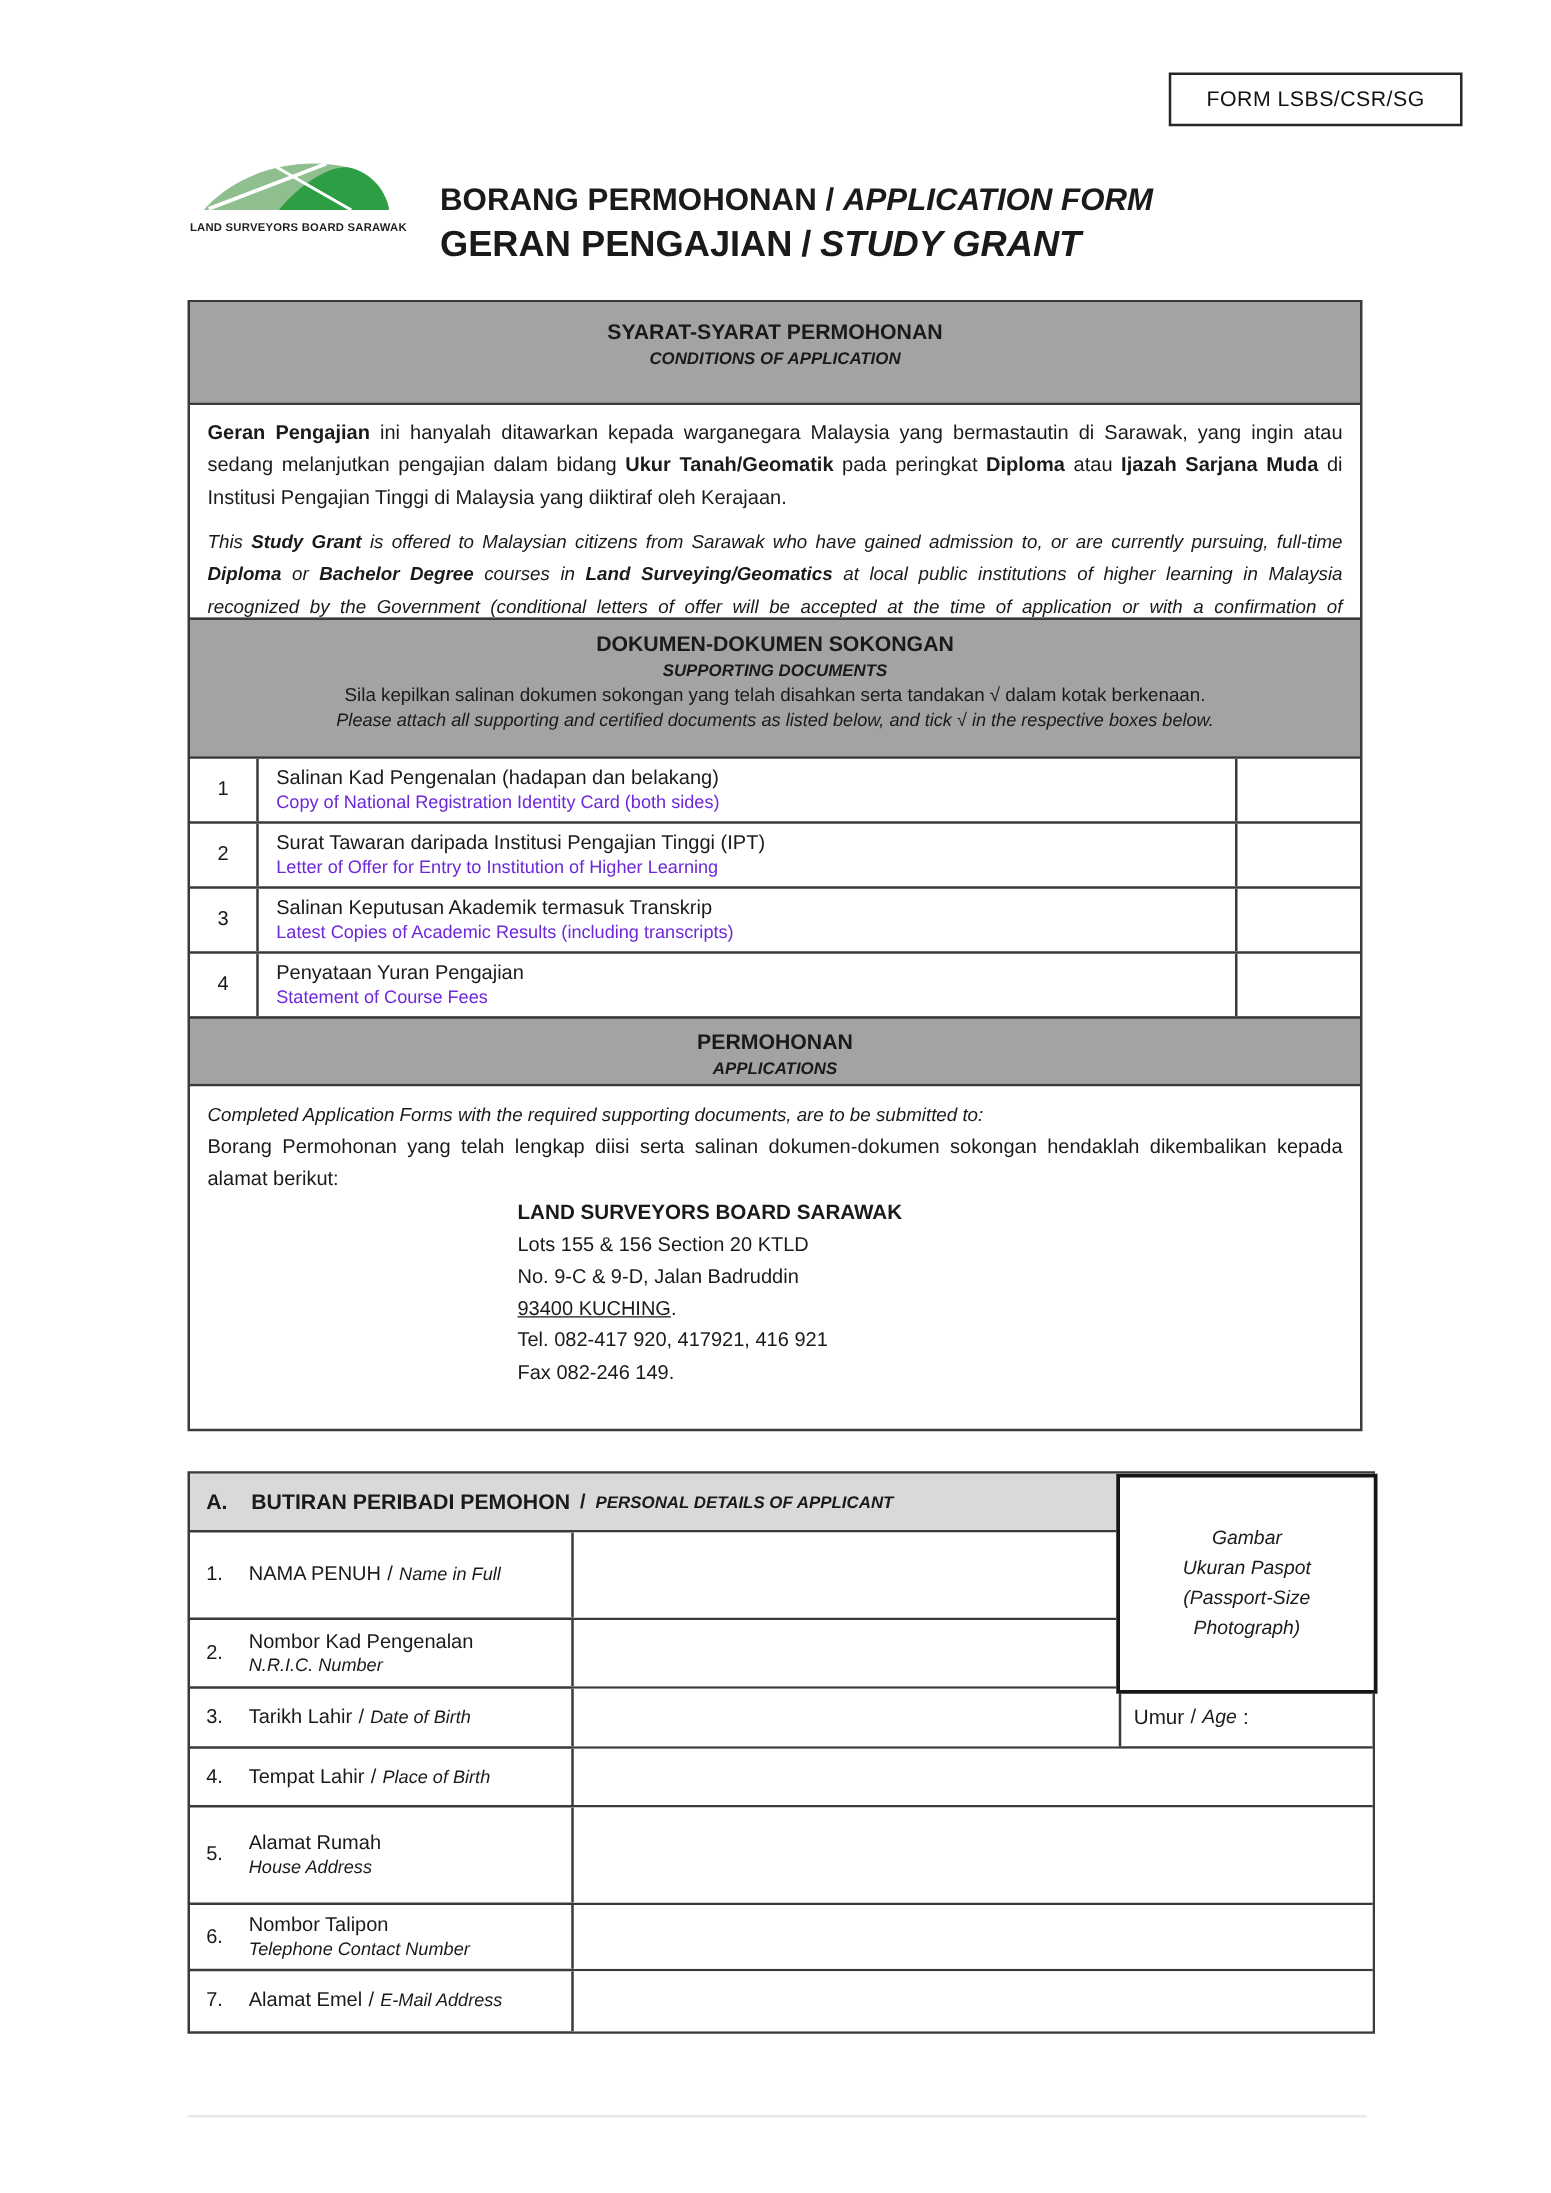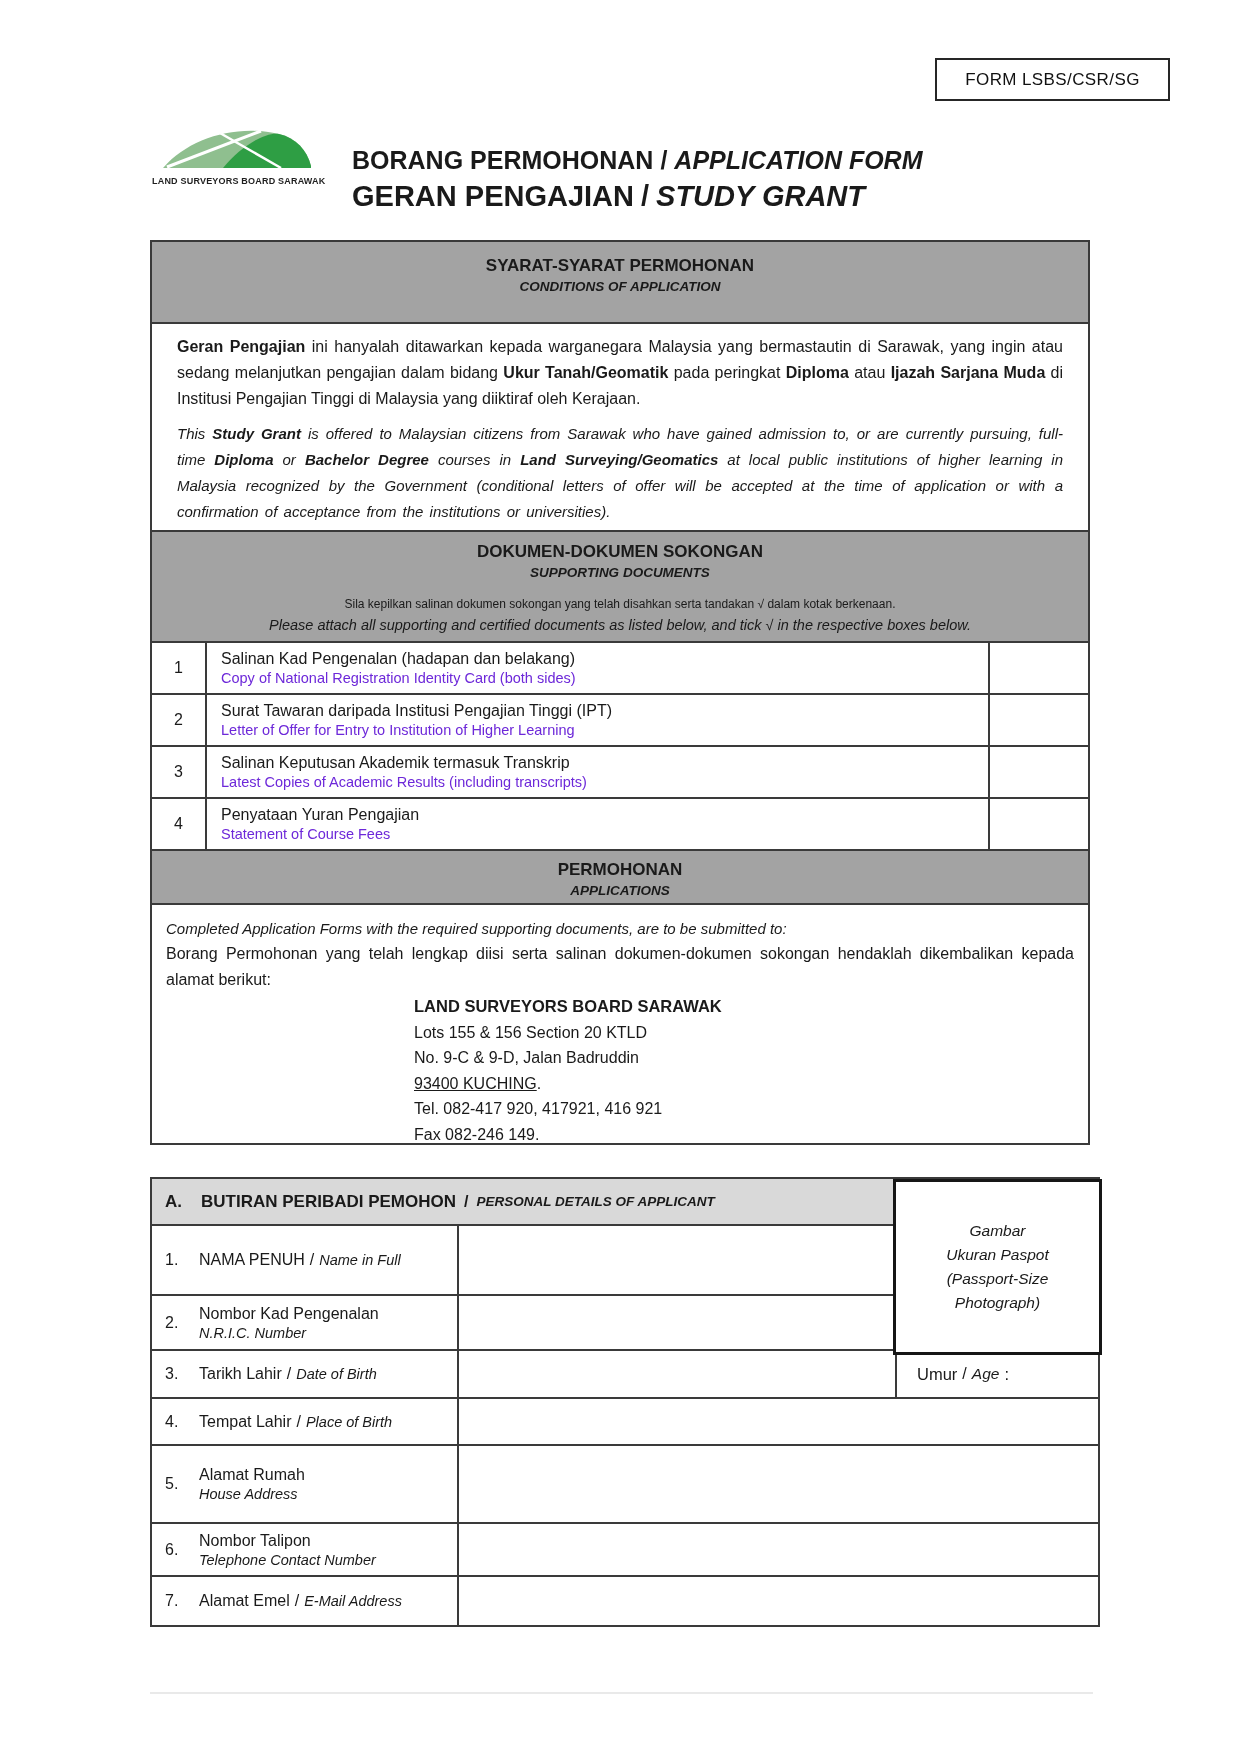--- a/index.html
+++ b/index.html
@@ -30,26 +30,26 @@
   #main-table {
     left:150px; top:240px; width:940px; height:905px;
     border:2px solid #3a3a3a; display:flex; flex-direction:column;
   }
   .sec { overflow:hidden; }
   .sec + .sec { border-top:2px solid #3a3a3a; }
   .orange { background:#a3a3a3; text-align:center; }
   .o-title { font-weight:bold; font-size:17px; line-height:22px; }
   .o-sub { font-weight:bold; font-style:italic; font-size:13.5px; line-height:19px; }
   #sec-cond-head { height:80px; padding-top:13px; }
-  #sec-cond-body { height:208px; padding:10px 25px; text-align:justify; }
+  #sec-cond-body { height:172px; padding:10px 14px; text-align:justify; }
   .para-my { font-size:16px; line-height:26px; }
   .para-en { font-size:15px; line-height:26px; font-style:italic; margin-top:9px; word-spacing:2px; }
   .b { font-weight:bold; }
   #sec-doc-head { height:111px; padding-top:9px; }
-  .o-inst-my { font-size:12px; line-height:21px; margin-top:12px; }
+  .o-inst-my { font-size:15px; line-height:21px; margin-top:0; }
   .o-inst-en { font-size:14.5px; font-style:italic; line-height:20px; }
   .doc-row { height:52px; display:grid; grid-template-columns:55px 783px 1fr; }
   .doc-num { display:flex; align-items:center; justify-content:center; font-size:16px; border-right:2px solid #3a3a3a; }
   .doc-desc { padding:5px 20px 0 14px; border-right:2px solid #3a3a3a; }
   .doc-my { font-size:16px; line-height:21px; }
   .doc-en { font-size:14.5px; line-height:19px; color:#6d28d9; }
   #sec-app-head { height:54px; padding-top:8px; }
   #sec-app-body { flex:1; padding:11px 14px 0 14px; }
   #app-para-my { font-size:16px; line-height:26px; text-align:justify; }
   #app-para-en { font-size:15px; line-height:25px; font-style:italic; }
@@ -67,21 +67,21 @@
   .f-row { display:grid; grid-template-columns:305px 1fr; border-top:2px solid #3a3a3a; }
   .f-row.age-row { grid-template-columns:305px 438px 207px; }
   .f-label { display:flex; align-items:center; padding-left:13px; }
   .f-num { width:34px; flex:none; font-size:16px; }
   .f-my { font-size:16px; }
   .f-en { font-size:14.5px; font-style:italic; }
   .f-sep { margin:0 5px; font-size:16px; }
   .stack .f-my { line-height:21px; }
   .stack .f-en { line-height:19px; }
   .f-input { border-left:2px solid #3a3a3a; background:#fff; }
-  .f-age { border-left:2px solid #3a3a3a; display:flex; align-items:center; padding-left:20px; font-size:16.5px; }
+  .f-age { border-left:2px solid #3a3a3a; display:flex; align-items:center; padding-left:10px; font-size:16.5px; }
   .f-age .f-en { font-size:15.5px; }
   .f-age .colon { margin-left:5px; }
   #photo-box {
     position:absolute; left:741px; top:0px; width:209px; height:176px;
     background:#fff; border:3px solid #161616; z-index:5;
     display:flex; flex-direction:column; align-items:center; justify-content:center;
     font-style:italic; font-size:15.5px; line-height:24px; text-align:center;
   }
 
   

